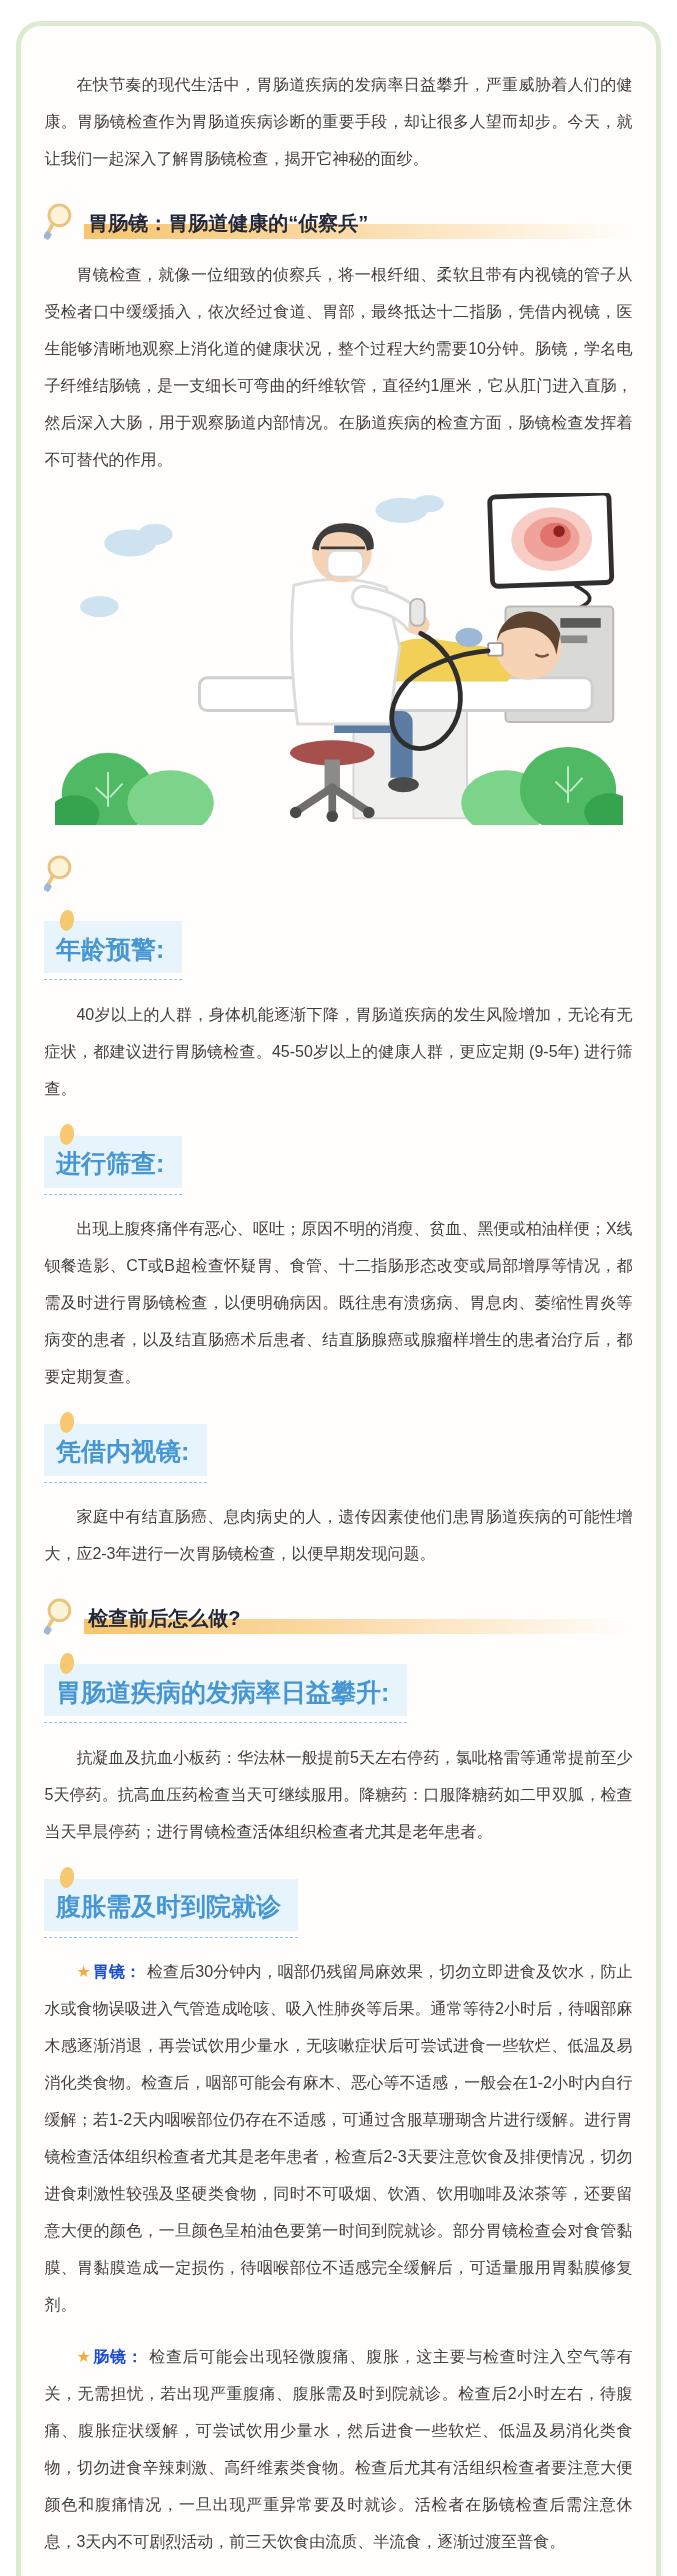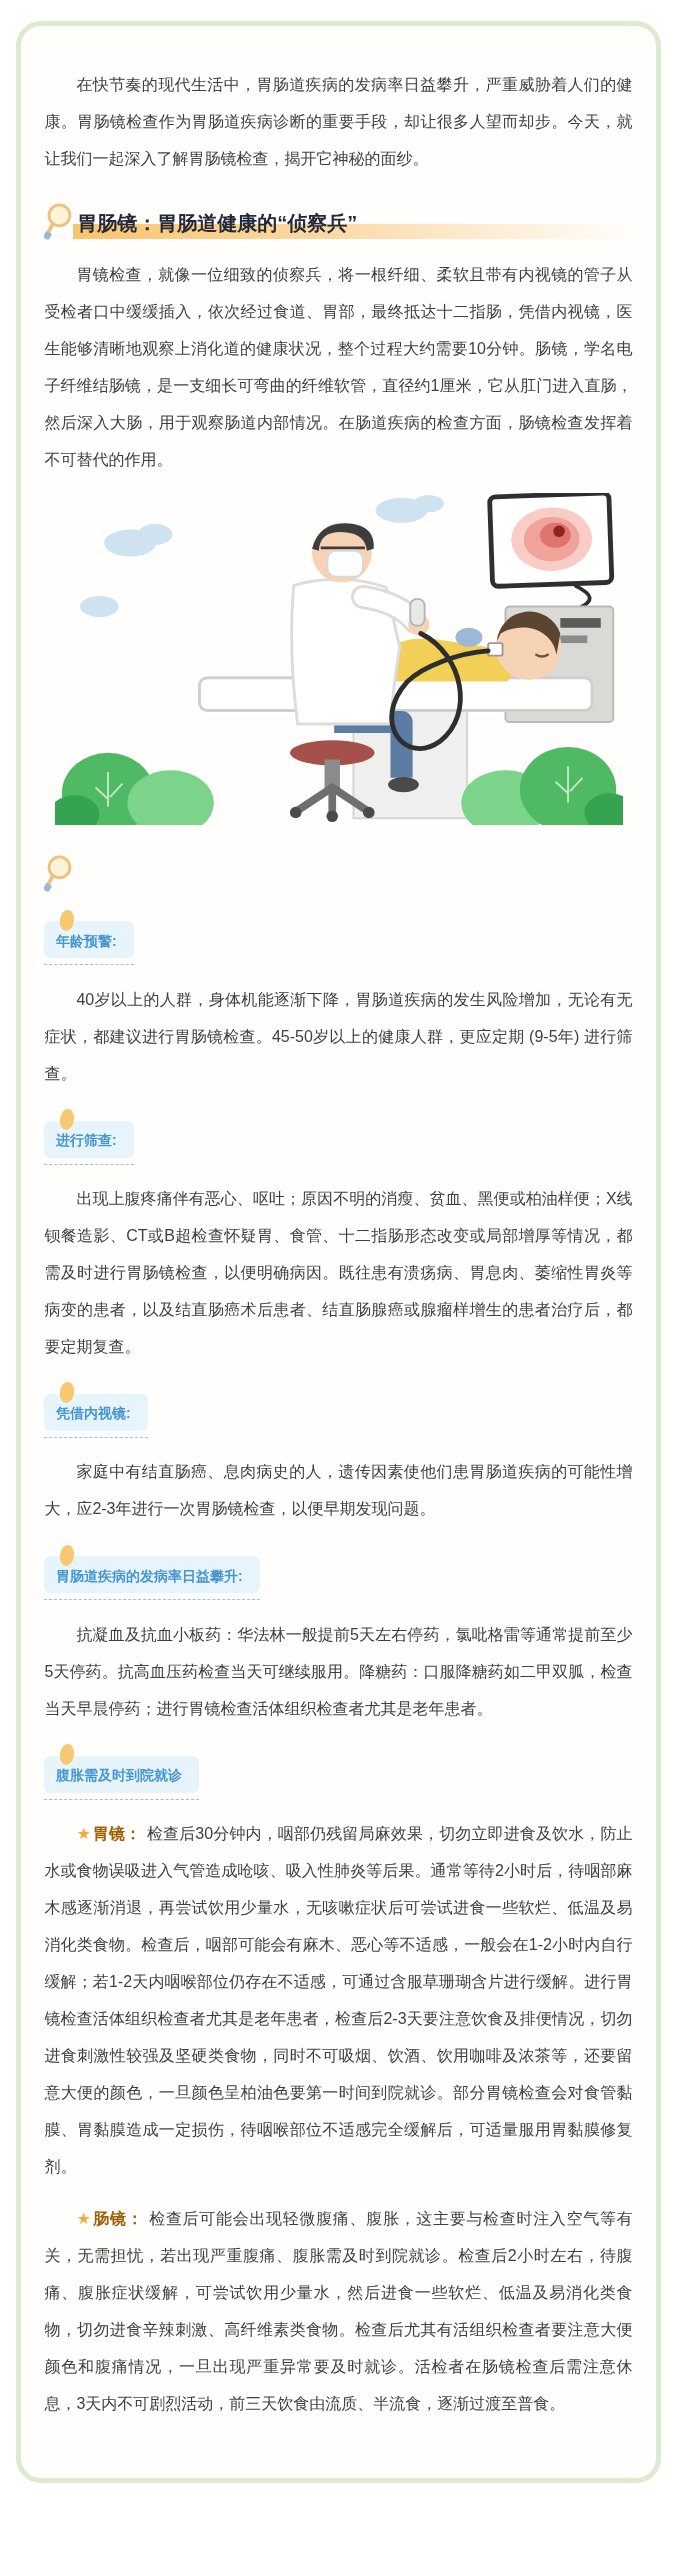--- a/index.html
+++ b/index.html
@@ -1,36 +1,36 @@
 <!DOCTYPE html>
 <html><head>
 <meta charset="utf-8">
 <style>
   html,body{margin:0;padding:0;background:#ffffff;}
   body{width:677px;font-family:"Liberation Sans","DejaVu Sans",sans-serif;color:#3f3f3f;}
   .card{margin:21px 16.4px;border:5.8px solid #dcead0;border-radius:25px;background:#fffefc;padding:25px 23px 40px;}
   p.body{font-size:16px;line-height:37px;margin:15.4px 0;text-align:justify;color:#3f3f3f;}
   .indent{text-indent:2em;}
   
-  .sec-header{display:flex;align-items:flex-end;gap:0;margin:25px 0 5.8px;justify-content:space-between;}
+  .sec-header{display:flex;align-items:flex-end;gap:11px;margin:25px 0 5.8px;justify-content:space-between;}
   .mag{flex:0 0 auto;width:29px;height:38px;}
   .sec-title{flex:1;margin:0;font-size:20px;font-weight:bold;color:#23293a;padding:0 0 3.8px 3.8px;
     background:linear-gradient(90deg,#f8c56e 0%,#fbd9a4 45%,rgba(253,243,226,0) 100%);
     background-repeat:no-repeat;background-size:100% 15.4px;background-position:left bottom 1px;}
   
   .tag-wrap{display:table;margin:29px 0 5.8px;position:relative;}
   .tag{position:relative;display:inline-block;background:#e8f4fc;color:#4596d3;font-weight:bold;
-    font-size:14px;padding:11.5px 17.3px 7.7px 11.5px;border-radius:6px;}
+    font-size:25px;padding:11.5px 17.3px 7.7px 11.5px;}
   .tag-dot{position:absolute;top:-11.5px;left:15.4px;width:14.4px;height:21px;border-radius:50%;
     background:#f6c86f;transform:rotate(8deg);}
   .tag-dash{height:0;border-top:1.9px dashed #8ac5ec;margin-top:5.8px;}
   
   .star{color:#f5a93c;font-style:normal;margin-right:1.9px;}
   .note-head{color:#222222;}
-  p.body b{color:#a16207;margin-right:5.8px;}
+  p.body b{color:#1d4ed8;margin-right:5.8px;}
   .illus{text-align:center;margin:11.5px 0;}
   .illus svg{display:inline-block;}
 </style>
 </head>
 <body>
 
 <div class="card">
 
   <p class="body indent">在快节奏的现代生活中，胃肠道疾病的发病率日益攀升，严重威胁着人们的健康。胃肠镜检查作为胃肠道疾病诊断的重要手段，却让很多人望而却步。今天，就让我们一起深入了解胃肠镜检查，揭开它神秘的面纱。</p>
 
@@ -143,20 +143,28 @@
     <div class="tag-dash"></div>
   </div>
   <p class="body indent">出现上腹疼痛伴有恶心、呕吐；原因不明的消瘦、贫血、黑便或柏油样便；X线钡餐造影、CT或B超检查怀疑胃、食管、十二指肠形态改变或局部增厚等情况，都需及时进行胃肠镜检查，以便明确病因。既往患有溃疡病、胃息肉、萎缩性胃炎等病变的患者，以及结直肠癌术后患者、结直肠腺癌或腺瘤样增生的患者治疗后，都要定期复查。</p>
 
   <div class="tag-wrap">
     <span class="tag"><span class="tag-dot"></span><span>凭借内视镜:</span></span>
     <div class="tag-dash"></div>
   </div>
   <p class="body indent">家庭中有结直肠癌、息肉病史的人，遗传因素使他们患胃肠道疾病的可能性增大，应2-3年进行一次胃肠镜检查，以便早期发现问题。</p>
 
+  <div class="sec-header">
+    <svg class="mag" viewBox="0 0 30 40">
+      <circle cx="16" cy="14" r="11" fill="#fdf3d8" stroke="#ecc27c" stroke-width="3"></circle>
+      <line x1="9" y1="23" x2="3" y2="34" stroke="#ecc27c" stroke-width="4" stroke-linecap="round"></line>
+      <rect x="0" y="31" width="7" height="8" rx="2" fill="#9db7d6" transform="rotate(30 3 35)"></rect>
+    </svg>
+    <h2 class="sec-title">检查前后怎么做?</h2>
+  </div>
 
   <div class="tag-wrap">
     <span class="tag"><span class="tag-dot"></span><span>胃肠道疾病的发病率日益攀升:</span></span>
     <div class="tag-dash"></div>
   </div>
   <p class="body indent">抗凝血及抗血小板药：华法林一般提前5天左右停药，氯吡格雷等通常提前至少5天停药。抗高血压药检查当天可继续服用。降糖药：口服降糖药如二甲双胍，检查当天早晨停药；进行胃镜检查活体组织检查者尤其是老年患者。</p>
 
   <div class="tag-wrap">
     <span class="tag"><span class="tag-dot"></span><span>腹胀需及时到院就诊</span></span>
     <div class="tag-dash"></div>

